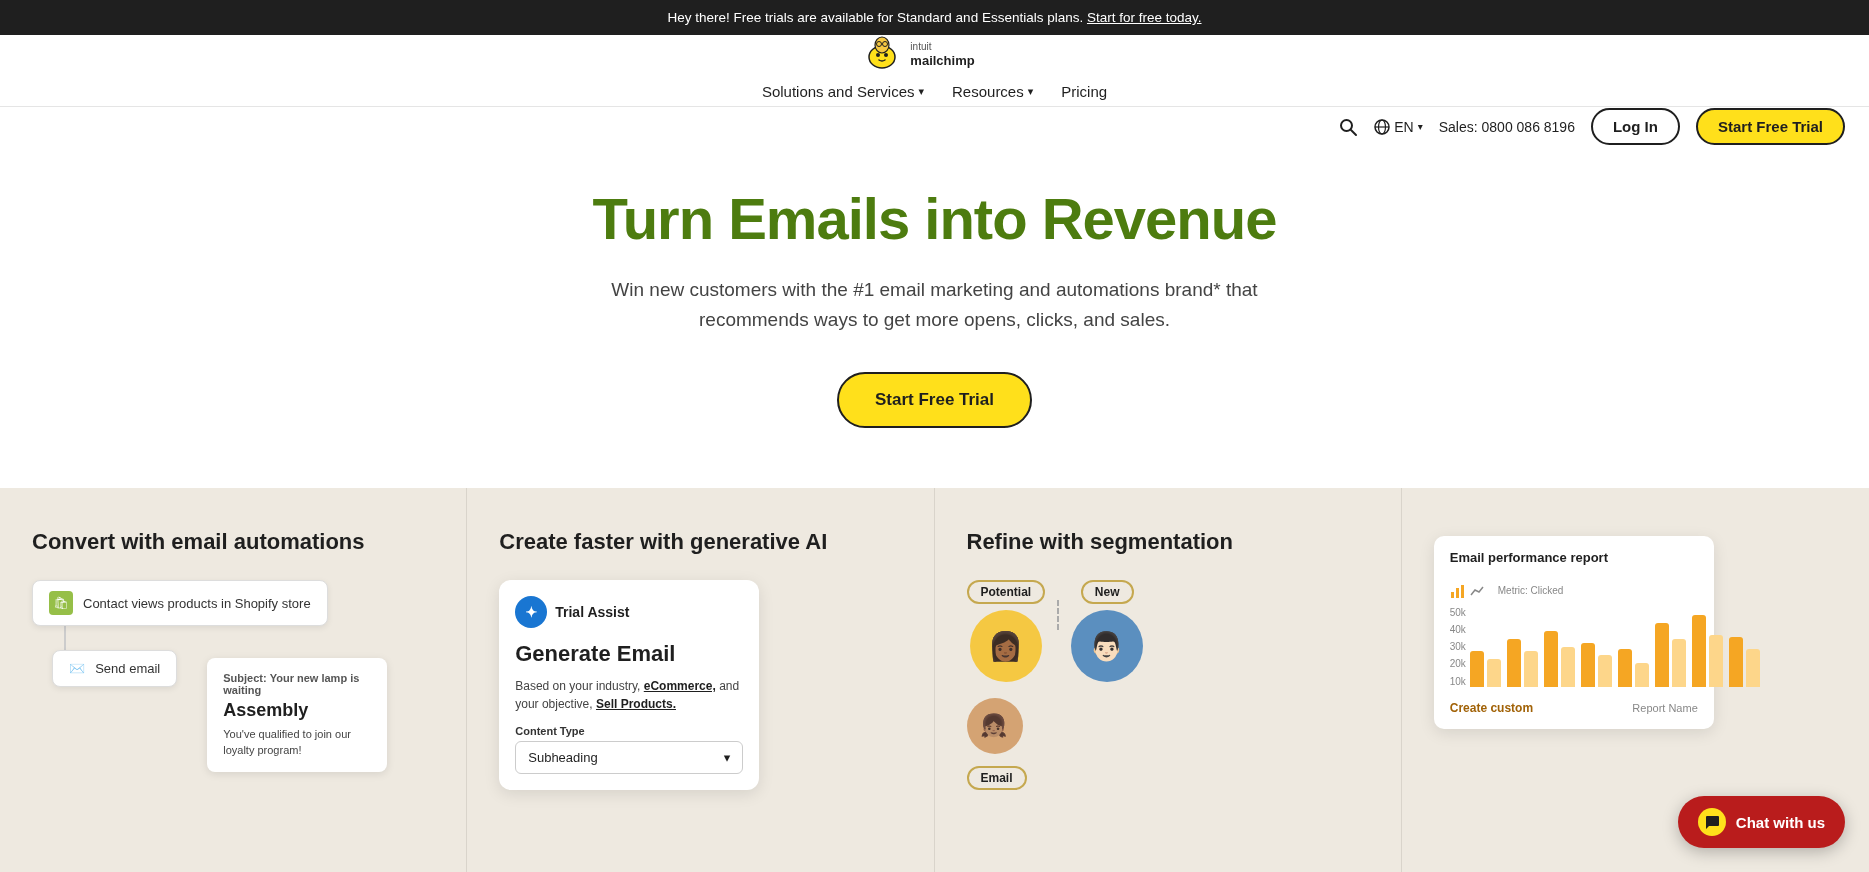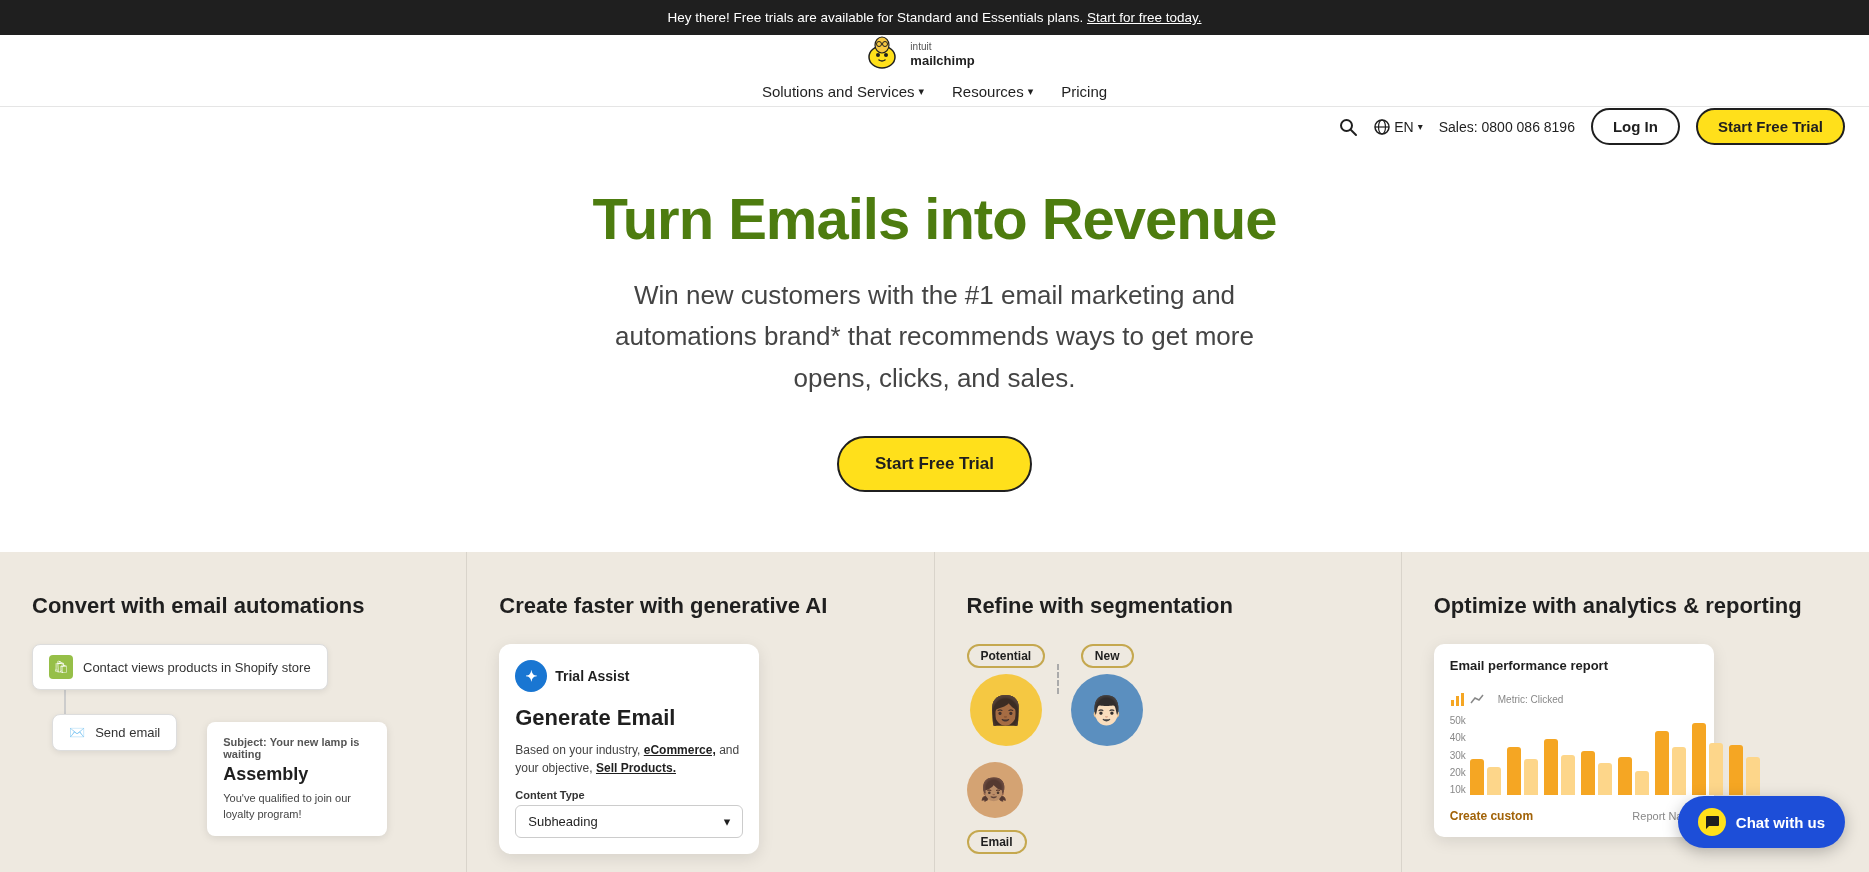--- a/index.html
+++ b/index.html
@@ -112,21 +112,21 @@
     }
     .hero h1 {
       font-size: 58px;
       font-weight: 800;
       letter-spacing: -1px;
       margin-bottom: 24px;
       color: #4d7c0f;
       line-height: 1.1;
     }
     .hero p {
-      font-size: 26px;
+      font-size: 19px;
       color: #444;
       max-width: 680px;
       margin: 0 auto 36px;
       line-height: 1.6;
     }
     .btn-hero {
       background: #ffe01b;
       border: 2px solid #1f1f1f;
       color: #1f1f1f;
       padding: 16px 36px;
@@ -353,21 +353,21 @@
       font-size: 10px;
       color: #888;
       margin-right: 4px;
     }
 
     
     .chat-widget {
       position: fixed;
       bottom: 24px;
       right: 24px;
-      background: #1d4ed8;
+      background: #b91c1c;
       color: #fff;
       border-radius: 30px;
       padding: 12px 20px;
       display: flex;
       align-items: center;
       gap: 10px;
       font-size: 15px;
       font-weight: 600;
       cursor: pointer;
       box-shadow: 0 4px 16px rgba(0,0,0,0.25);
@@ -521,21 +521,20 @@
     </div>
     <div style="margin-top: 16px;">
       <div class="seg-person" style="align-items:flex-start;">
         <div class="seg-avatar person3" style="width:56px;height:56px;font-size:22px;">👧🏽</div>
         <div class="seg-badge" style="margin-top:6px;">Email</div>
       </div>
     </div>
   </div>
 
   <div class="feature-card">
-    <h3>Optimize with analytics &amp; reporting</h3>
     <div class="analytics-visual">
       <div class="analytics-title">Email performance report</div>
       <div style="display:flex; gap:4px; margin-bottom: 8px;">
         <div style="display:flex; align-items:center; gap:4px;margin-top:6px;">
           <svg width="16" height="16" viewBox="0 0 16 16">
             <rect x="1" y="9" width="3" height="6" fill="#f5a623"></rect>
             <rect x="6" y="5" width="3" height="10" fill="#f5a623"></rect>
             <rect x="11" y="2" width="3" height="13" fill="#f5a623"></rect>
           </svg>
           <svg width="16" height="16" viewBox="0 0 16 16">

